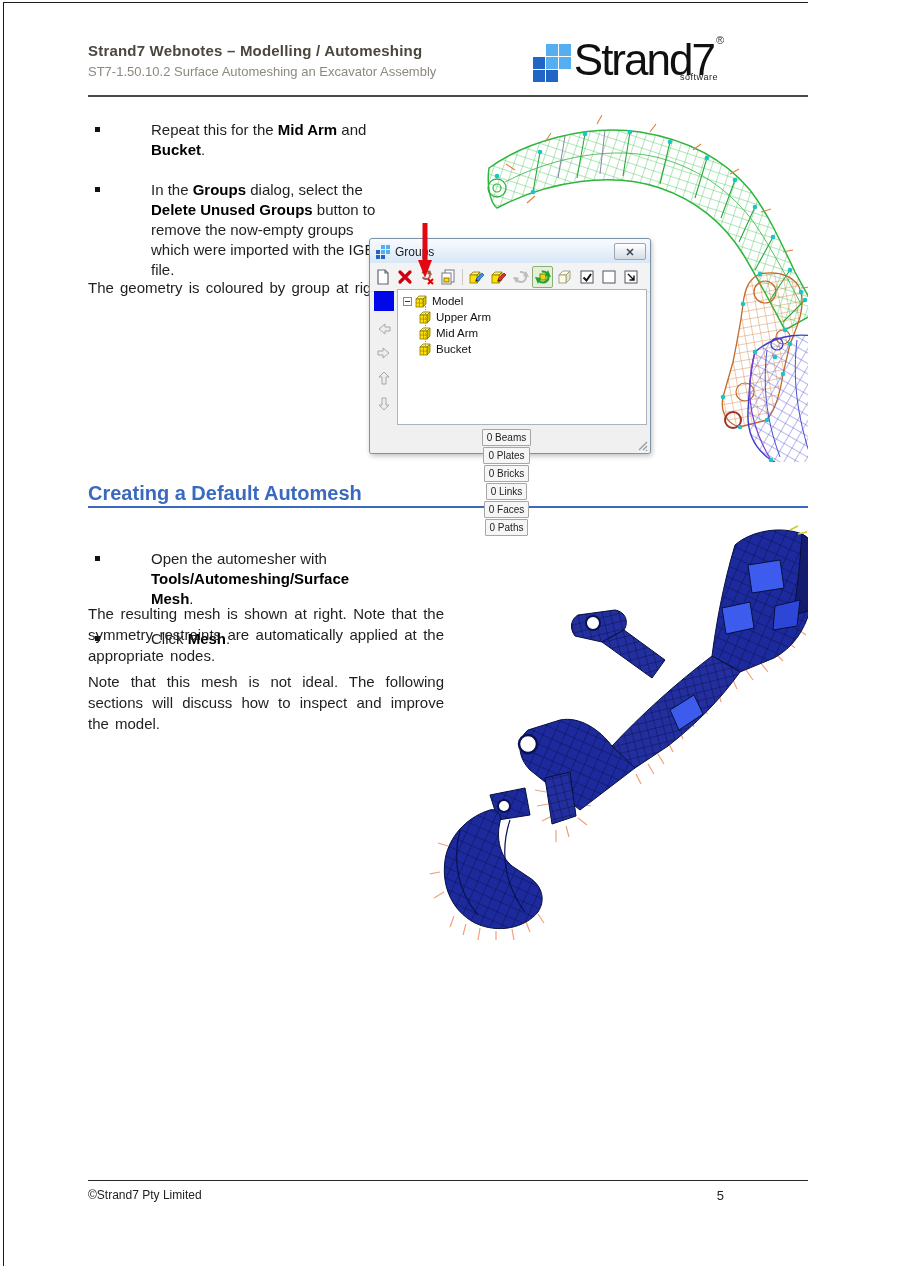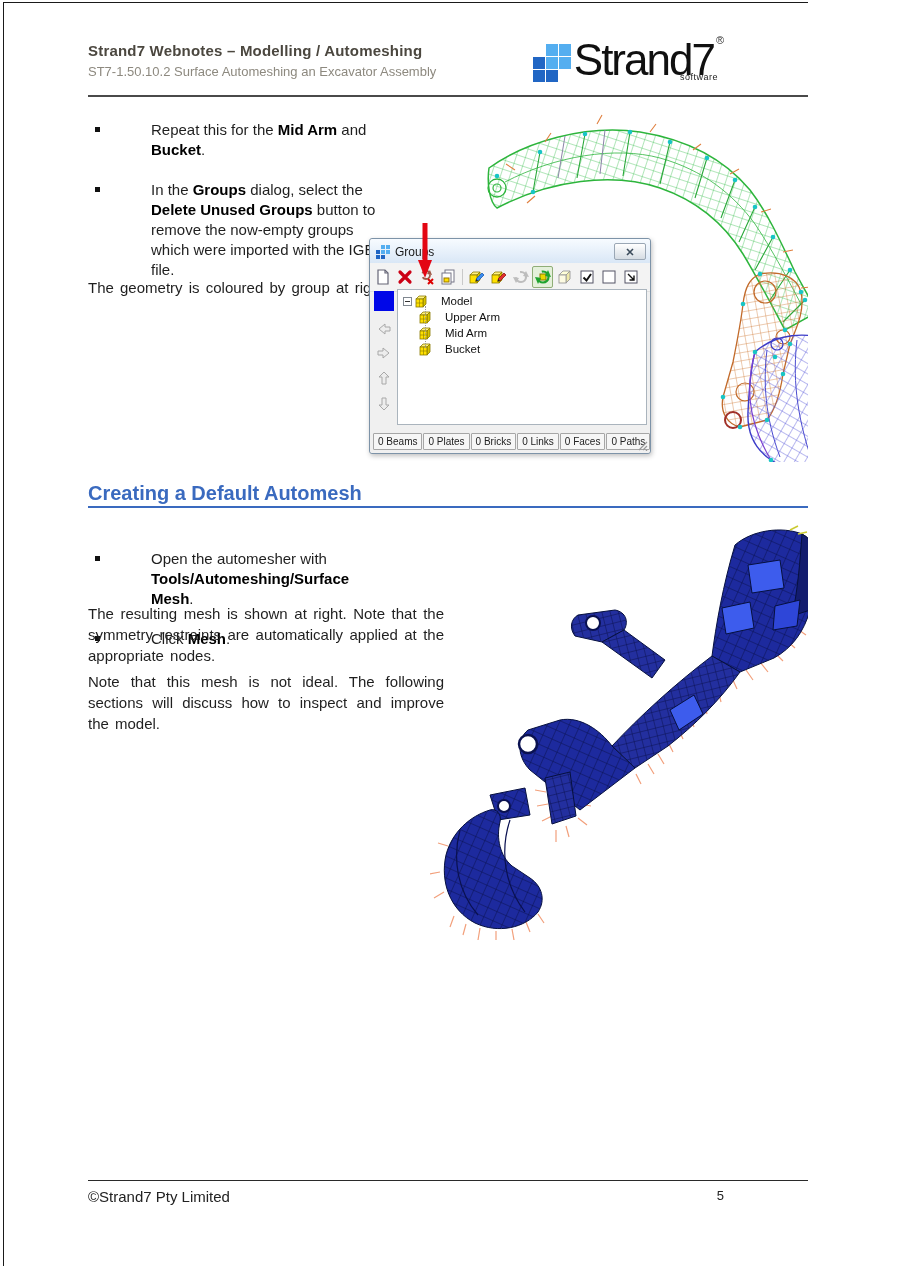--- a/index.html
+++ b/index.html
@@ -29,21 +29,21 @@
   .bullet{display:flex;margin-bottom:20px;gap:28px;}
   .bm{flex:0 0 auto;width:5px;height:5px;background:#111;margin:7px 23px 0 0;}
   .bt{font-size:15px;line-height:20px;}
   .bt b{color:#000;}
   .para{position:absolute;left:88px;font-size:15px;line-height:21px;text-align:justify;word-spacing:2px;}
   .sec-h{position:absolute;left:88px;top:482px;font-size:20px;font-weight:bold;color:#3a6abf;}
   .sec-rule{position:absolute;left:88px;top:506px;width:726px;border-top:2px solid #3a6abf;}
 
   
   .f-rule{position:absolute;left:88px;top:1180px;width:730px;border-top:1.5px solid #2a2a2a;}
-  .f-left{position:absolute;left:88px;top:1188px;font-size:15px;color:#222;}
+  .f-left{position:absolute;left:88px;top:1188px;font-size:12px;color:#222;}
   .f-center{position:absolute;left:0;right:0;top:1188px;text-align:center;font-size:13px;color:#2d6fb8;}
   .f-right{position:absolute;right:84px;top:1188px;font-size:13px;color:#222;}
 
   
   .wire-img{position:absolute;left:445px;top:112px;z-index:1;}
   .mesh-img{position:absolute;left:430px;top:520px;}
   .red-arrow{position:absolute;left:417px;top:223px;z-index:9;}
 
   
   .dialog{position:absolute;left:369px;top:238px;width:280px;height:214px;background:#f0f0f0;
@@ -58,23 +58,23 @@
   .tbtn{width:19px;height:20px;display:flex;align-items:center;justify-content:center;border:1px solid transparent;border-radius:2px;}
   .tbtn.active{border-color:#8fae77;background:#e4f0da;}
   .tsep{width:1px;height:16px;background:#c9c9c9;margin:0 2px;}
   .dlg-body{position:absolute;top:50px;left:0;right:0;bottom:26px;display:flex;}
   .dlg-strip{width:27px;display:flex;flex-direction:column;align-items:center;padding-top:2px;gap:12px;}
   .swatch{width:20px;height:20px;background:#0007e8;}
   .dlg-tree{flex:1;margin:0 3px 2px 0;background:#fff;border:1px solid #aab4bd;padding:3px 0 0 5px;position:relative;overflow:hidden;font-size:11.5px;}
   .trow{display:flex;align-items:center;height:16px;gap:3px;}
   .trow.child{margin-left:16px;}
   .tconn{position:absolute;left:27px;top:16px;height:42px;border-left:1px dotted #9a9a9a;}
-  .tlabel{white-space:nowrap;color:#111;margin-left:9px;}
+  .tlabel{white-space:nowrap;color:#111;}
   .dlg-status{position:absolute;left:0;right:0;bottom:0;height:24px;display:flex;align-items:center;gap:1px;
-              padding:0 10px 0 3px;background:#f0f0f0;border-radius:0 0 3px 3px;}
+              padding:0 10px 0 3px;background:#f0f0f0;border-radius:0 0 3px 3px;flex-direction:column;}
   .scell{border:1px solid #a6a6a6;background:#f6f6f6;font-size:10px;padding:2px 4px;border-radius:1px;white-space:nowrap;color:#222;}
   .grip{position:absolute;right:2px;bottom:2px;}
 </style>
 </head>
 <body>
 
 <div class="page">
   <div class="edge-top"></div>
   <div class="edge-left"></div>
 

